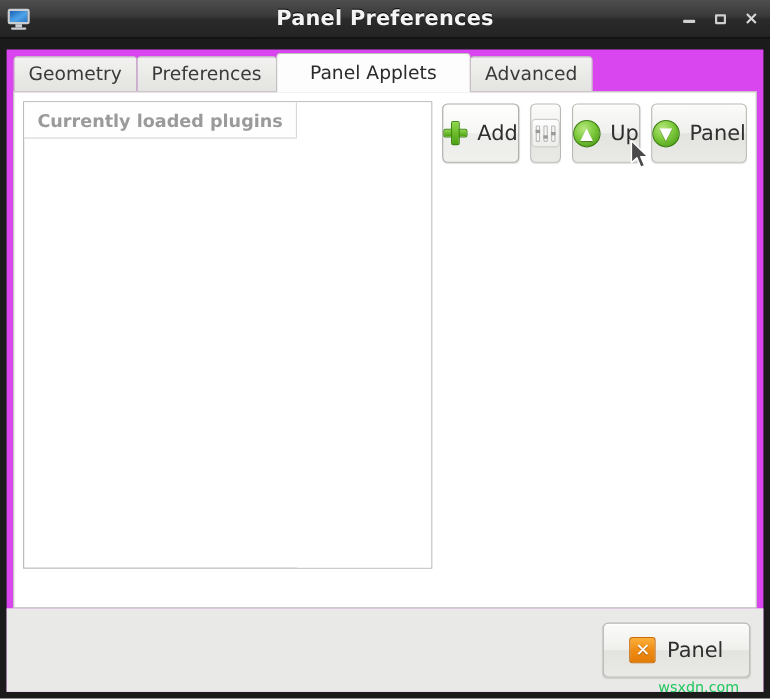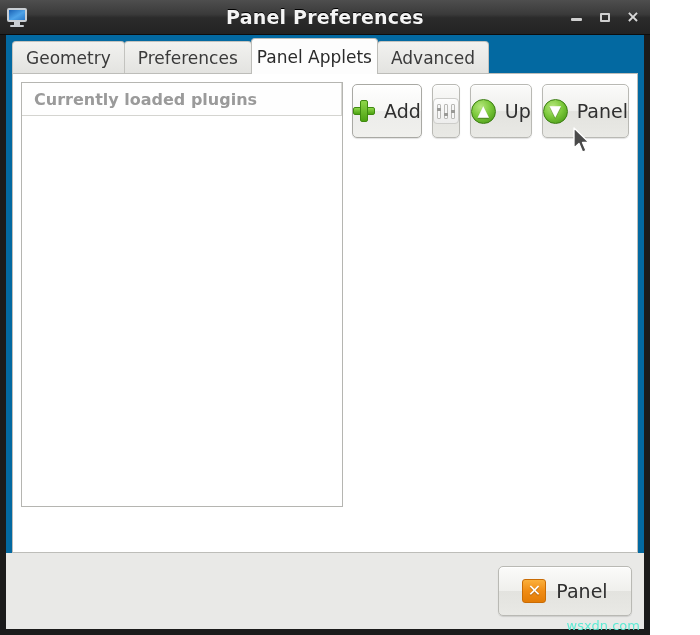--- a/index.html
+++ b/index.html
@@ -12,26 +12,27 @@
     height: 635px;
     font-family: "DejaVu Sans", "Liberation Sans", sans-serif;
     overflow: hidden;
     position: relative;
   }
 
   
   #window {
     position: absolute;
     left: 0; top: 0;
-    width: 650px;
+    width: 700px;
     height: 635px;
     background: #1b1b1b;
     box-sizing: border-box;
     display: flex;
     flex-direction: column;
+    gap: 10px;
   }
 
   
   #titlebar {
     height: 34px;
     flex: 0 0 34px;
     background: linear-gradient(to bottom, #4e4e4e 0%, #3a3a3a 42%, #2b2b2b 52%, #232323 100%);
     display: flex;
     align-items: center;
     position: relative;
@@ -111,21 +112,21 @@
     font-size: 16px;
     font-weight: bold;
     line-height: 16px;
     text-align: center;
   }
 
   
   #client {
     flex: 1 1 auto;
     margin: 0 6px 6px 6px;
-    background: #0369a1;
+    background: #d946ef;
     position: relative;
     display: flex;
     flex-direction: column;
   }
 
   
   #tabstrip {
     height: 38px;
     flex: 0 0 38px;
     display: flex;
@@ -151,21 +152,21 @@
     position: relative;
     white-space: nowrap;
   }
   .tab.active {
     background: #fdfdfd;
     height: 36px;
     color: #2b2b2b;
     border-color: #bdbdb9;
     z-index: 4;
     margin-bottom: -1px;
-    padding: 0 5px;
+    padding: 0 30px;
   }
 
   
   #tabpage {
     flex: 1 1 auto;
     margin: 0 6px 0 6px;
     background: #ffffff;
     border: 1px solid #bdbdb9;
     box-sizing: border-box;
     display: flex;
@@ -178,21 +179,21 @@
     width: 100%;
     gap: 9px;
   }
 
   
   #plugin-list {
     flex: 1 1 auto;
     border: 1px solid #b5b5b1;
     background: #ffffff;
     display: flex;
-    flex-direction: column;
+    flex-direction: row;
     box-sizing: border-box;
     height: 425px;
     box-shadow: inset 0 0 0 1px #ffffff;
   }
   #list-header {
     display: flex;
     height: 32px;
     flex: 0 0 32px;
     border-bottom: 1px solid #d4d4d0;
     background: #fefefe;
@@ -344,24 +345,24 @@
   }
   #close-button {
     width: 134px;
     height: 50px;
     gap: 10px;
   }
 
   
   #watermark {
     position: absolute;
-    right: 10px;
+    right: 28px;
     bottom: 2px;
     font-size: 13px;
-    color: #5eead4;
+    color: #22c55e;
     font-family: "DejaVu Sans", "Liberation Sans", sans-serif;
     z-index: 10;
     pointer-events: none;
   }
 
   
   #cursor {
     position: absolute;
     left: 573px;
     top: 127px;

